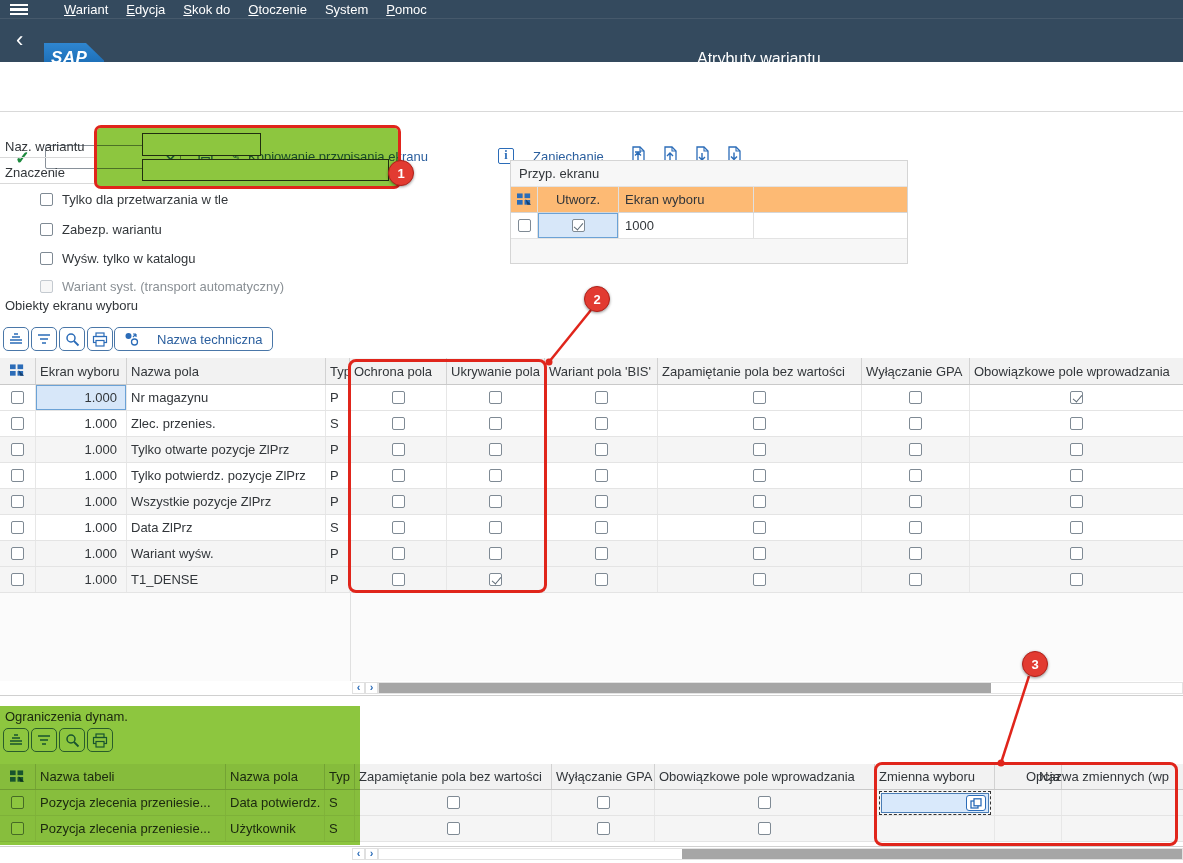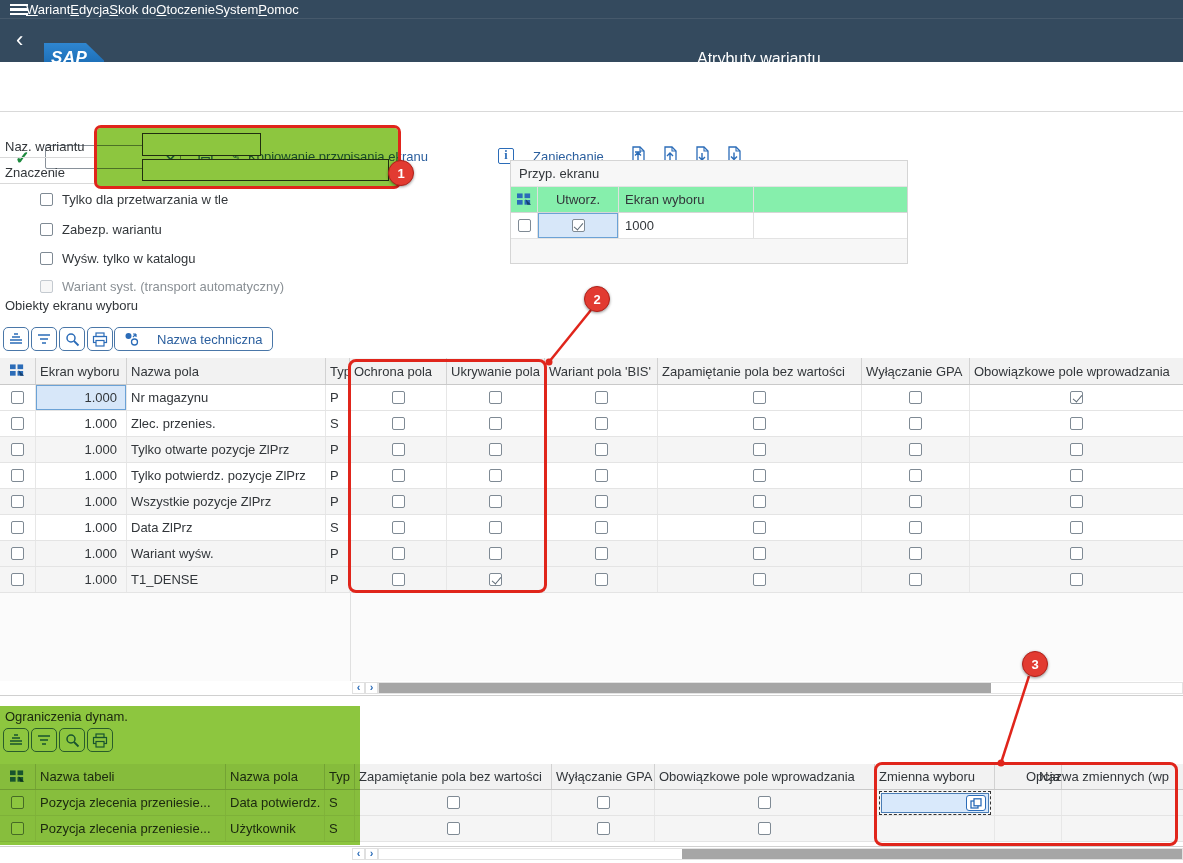--- a/index.html
+++ b/index.html
@@ -5,21 +5,21 @@
   * { margin:0; padding:0; box-sizing:border-box; }
   html,body { background:#fff; }
   body { font-family:"Liberation Sans", sans-serif; color:#32363a; }
   #app { position:relative; width:1183px; height:863px; background:#fff; overflow:hidden; }
 
   
   #menubar { position:absolute; left:0; top:0; width:1183px; height:18px; background:#344a5e;
              display:flex; align-items:center; }
   .burger { position:absolute; left:10px; top:4px; width:18px; height:11px; cursor:pointer; }
   .burger span { display:block; height:2.2px; background:#fff; margin-bottom:2.2px; }
-  .menu-items { display:flex; padding-left:26px; }
+  .menu-items { display:flex; gap:18px; padding-left:64px; }
   .menu-item { color:#fff; font-size:13px; cursor:pointer; }
   .menu-item.accel::first-letter { text-decoration:underline; }
 
   #titlebar { position:absolute; left:0; top:18px; width:1183px; height:44px; background:#344a5e;
               border-top:1px solid #46596b; }
   .back-chev { position:absolute; left:16px; top:8px; color:#fff; font-size:22px; line-height:26px; cursor:pointer; }
   .sap-logo { position:absolute; left:44px; top:24px; width:60px; height:30px;
               background:linear-gradient(180deg,#2f86d0,#1464ac);
               clip-path:polygon(0 0,70% 0,100% 58%,100% 100%,0 100%);
               color:#fff; font-weight:bold; font-style:italic; font-size:17px;
@@ -55,21 +55,21 @@
   .cb.checked::after { content:""; position:absolute; left:3.5px; top:0.5px; width:4px; height:8px;
         border:solid #5d6a75; border-width:0 1.6px 1.6px 0; transform:rotate(40deg); }
   .cb.disabled { border-color:#c4cad0; background:#f7f7f7; }
 
   
   #grp-przyp { position:absolute; left:510px; top:160px; width:398px; height:104px;
                border:1px solid #d5d5d5; background:#f7f7f7; font-size:13px; }
   #grp-przyp .grp-title { height:26px; line-height:26px; padding-left:8px; background:#f7f7f7;
                border-bottom:1px solid #e3e3e3; }
   .pz-row { position:relative; height:26px; }
-  .pz-hdr { background:#86efac; border-bottom:1px solid #d6d6d6; }
+  .pz-hdr { background:#fdba74; border-bottom:1px solid #d6d6d6; }
   .pz-data { background:#fff; border-bottom:1px solid #e3e3e3; }
   .pz-c { position:absolute; top:0; height:100%; border-right:1px solid #e0e0e0;
           display:flex; align-items:center; padding-left:6px; }
   .pz-c.ctr { justify-content:center; padding-left:0; }
   .pz-c0 { left:0; width:27px; }
   .pz-c1 { left:27px; width:81px; }
   .pz-c2 { left:108px; width:135px; }
   .pz-c3 { left:243px; width:154px; border-right:none; }
 
   

